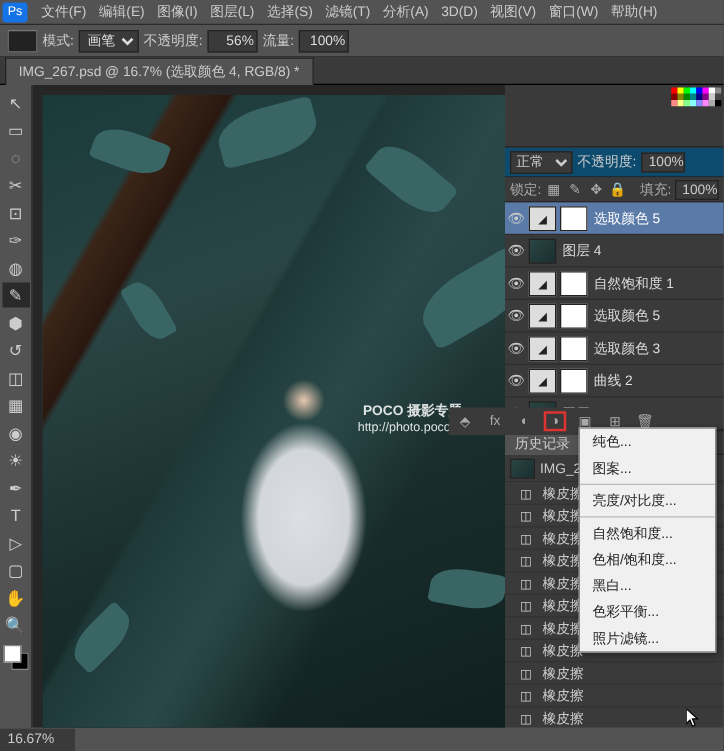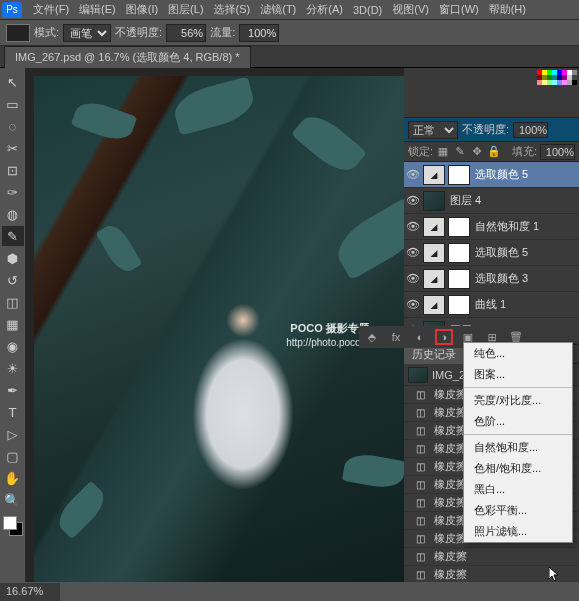--- a/index.html
+++ b/index.html
@@ -219,21 +219,21 @@
         <div class="layer">
           <div class="eye">👁</div>
           <div class="thumb adj">◢</div>
           <div class="mask"></div>
           <span class="nm">选取颜色 3</span>
         </div>
         <div class="layer">
           <div class="eye">👁</div>
           <div class="thumb adj">◢</div>
           <div class="mask"></div>
-          <span class="nm">曲线 1</span>
+          <span class="nm">曲线 2</span>
         </div>
         <div class="layer">
           <div class="eye">👁</div>
           <div class="thumb img"></div>
           <span class="nm">图层 3</span>
         </div>
       </div>
 
     <div class="iconrow">
       <div class="ib">⬘</div>
@@ -300,21 +300,20 @@
         </div>
       </div>
   </div>
 </div>
 
 <div class="ctxmenu" id="ctx-menu">
     <div class="mi">纯色...</div>
     <div class="mi">图案...</div>
     <hr>
     <div class="mi">亮度/对比度...</div>
-    <div class="mi">色阶...</div>
     <hr>
     <div class="mi">自然饱和度...</div>
     <div class="mi">色相/饱和度...</div>
     <div class="mi">黑白...</div>
     <div class="mi">色彩平衡...</div>
     <div class="mi">照片滤镜...</div>
   </div>
 
 <div class="cursor">
   <svg viewBox="0 0 14 16">

